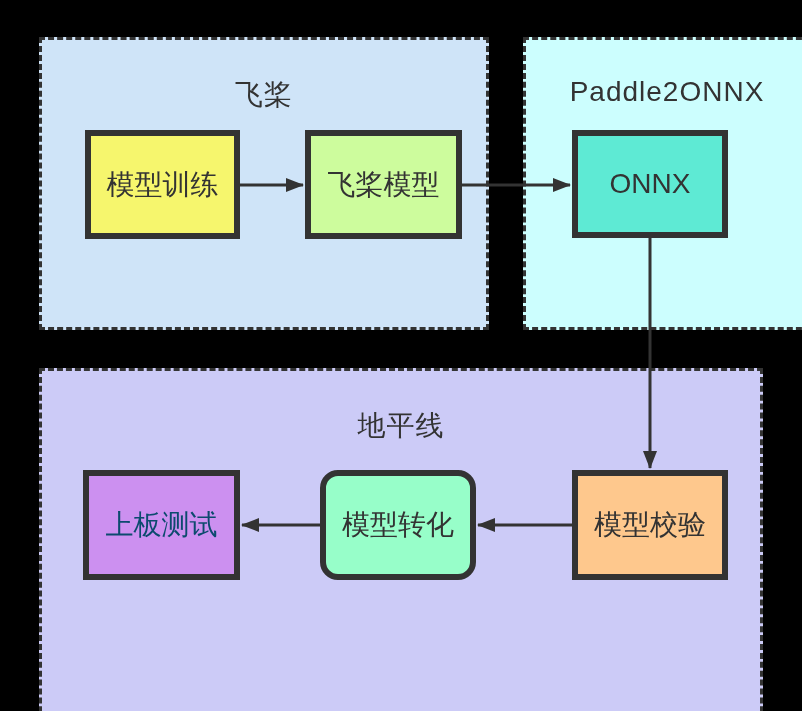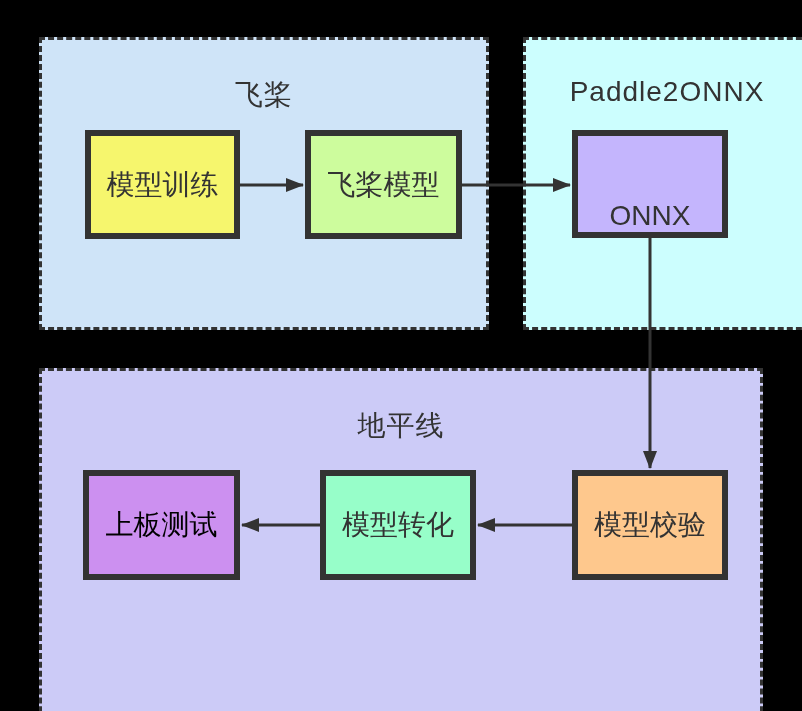--- a/index.html
+++ b/index.html
@@ -52,49 +52,49 @@
     pointer-events: none;
   }
   #c-paddle     { left: 39px;  top: 37px;  width: 450px; height: 293px; }
   #c-p2o        { left: 523px; top: 37px;  width: 288px; height: 293px; }
   #c-horizon    { left: 39px;  top: 368px; width: 724px; height: 371px; }
 
   #n-training   { left: 43px;  top: 90px;  width: 155px; height: 109px; }
   #n-pmodel     { left: 263px; top: 90px;  width: 157px; height: 109px; }
   #n-onnx       { left: 46px;  top: 90px;  width: 156px; height: 108px; }
   #n-check      { left: 530px; top: 99px;  width: 156px; height: 110px; }
-  #n-convert    { left: 278px; top: 99px;  width: 156px; height: 110px; }
+  #n-convert    { left: 278px; top: 99px;  width: 156px; height: 110px; border-radius: 18px; }
   #n-board      { left: 41px;  top: 99px;  width: 157px; height: 110px; }
 </style>
 </head>
 <body>
 
 <div class="canvas">
 
   <div class="container" id="c-paddle" style="background-color: rgb(207, 228, 248); border-color: rgb(51, 51, 51); padding-left: 20px;">
     <div class="container-title" style="color: rgb(51, 51, 51);">飞桨</div>
     <div class="node" id="n-training" style="background-color: rgb(246, 246, 109); border-color: rgb(51, 51, 51);">
       <span class="node-label" style="color: rgb(51, 51, 51);">模型训练</span>
     </div>
     <div class="node" id="n-pmodel" style="background-color: rgb(205, 252, 157); border-color: rgb(51, 51, 51); text-align: right;">
       <span class="node-label" style="color: rgb(51, 51, 51);">飞桨模型</span>
     </div>
   </div>
 
   <div class="container" id="c-p2o" style="background-color: rgb(204, 254, 254); border-color: rgb(51, 51, 51);">
     <div class="container-title" style="color: rgb(51, 51, 51);">Paddle2ONNX</div>
-    <div class="node" id="n-onnx" style="background-color: #c4b5fd; border-color: rgb(51, 51, 51); align-items: flex-end;">
+    <div class="node" id="n-onnx" style="background-color: #5eead4; border-color: rgb(51, 51, 51);">
       <span class="node-label" style="color: rgb(51, 51, 51);">ONNX</span>
     </div>
   </div>
 
   <div class="container" id="c-horizon" style="background-color: rgb(204, 203, 247); border-color: rgb(51, 51, 51);">
     <div class="container-title" style="color: rgb(51, 51, 51);">地平线</div>
     <div class="node" id="n-board" style="background-color: rgb(204, 144, 240); border-color: rgb(51, 51, 51);">
-      <span class="node-label" style="color: #000000;">上板测试</span>
+      <span class="node-label" style="color: #0c4a6e;">上板测试</span>
     </div>
     <div class="node" id="n-convert" style="background-color: rgb(151, 254, 201); border-color: rgb(51, 51, 51);">
       <span class="node-label" style="color: rgb(51, 51, 51);">模型转化</span>
     </div>
     <div class="node" id="n-check" style="background-color: rgb(254, 200, 141); border-color: rgb(51, 51, 51);">
       <span class="node-label" style="color: rgb(51, 51, 51);">模型校验</span>
     </div>
   </div>
 
   <svg class="arrows-layer" viewBox="0 0 802 711">

